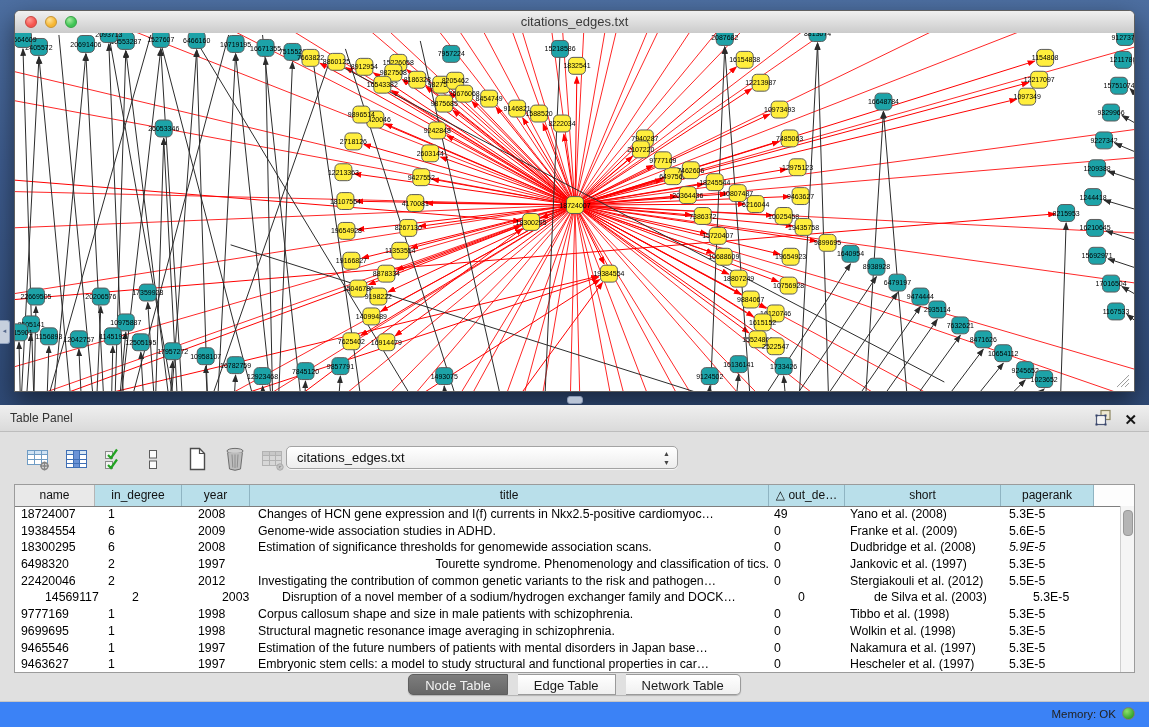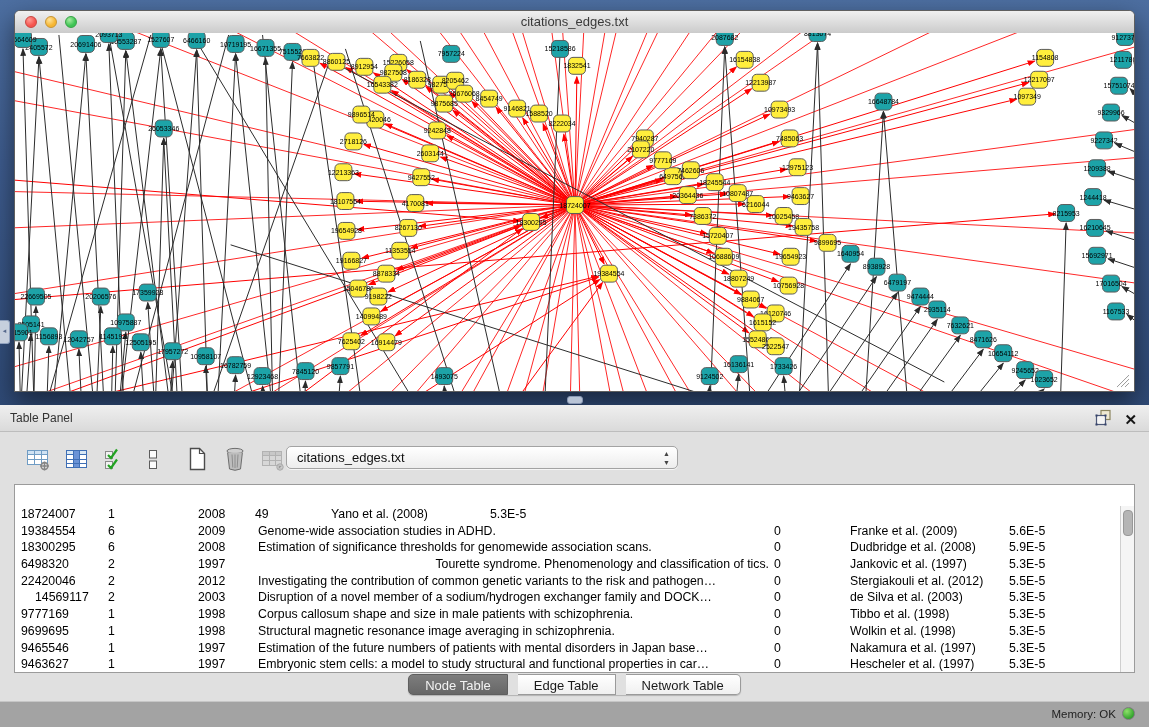--- a/index.html
+++ b/index.html
@@ -56,21 +56,21 @@
   .vthumb{position:absolute;left:2px;top:4px;width:8px;height:24px;border-radius:4px;background:#b5b5b5;border:1px solid #989898;}
 
   .tabs{position:absolute;left:0;top:269px;width:100%;height:24px;display:flex;justify-content:center;}
   .seg{display:flex;height:21px;border-radius:5px;box-shadow:0 1px 1px rgba(0,0,0,.2);gap:10px;}
   .seg .tab{font-size:13px;line-height:21px;padding:0 16px;border:1px solid #9a9a9a;border-left:none;
     background:linear-gradient(#ffffff,#f0f0f0);color:#1a1a1a;}
   .seg .tab:first-child{border-left:1px solid #9a9a9a;border-radius:5px 0 0 5px;}
   .seg .tab:last-child{border-radius:0 5px 5px 0;}
   .seg .tab.sel{background:linear-gradient(#7d7d7d,#676767);color:#f3f3f3;border-color:#5f5f5f;}
 
-  .statusbar{position:absolute;left:0;top:296px;width:100%;height:26px;background:#a3a3a3;border-top:1px solid #c6c6c6;box-sizing:border-box;}
+  .statusbar{position:absolute;left:0;top:296px;width:100%;height:26px;background:#3b82f6;border-top:1px solid #c6c6c6;box-sizing:border-box;}
   .mem{position:absolute;right:14px;top:5px;display:flex;align-items:center;gap:6px;font-size:11.5px;color:#222;}
   .memdot{width:13px;height:13px;border-radius:50%;background:radial-gradient(circle at 35% 30%,#8ee06a,#35a52f 70%);border:1px solid #7b7b7b;box-sizing:border-box;}
 </style>
 </head>
 <body>
 
 <div class="desktop">
   <div class="netwin">
     <div class="titlebar">
       <div class="traffic">
@@ -924,67 +924,78 @@
         <span class="fx">f(x)</span>
       </div>
     </div>
 
   <div class="combo">
     <span class="val">citations_edges.txt</span>
     <span class="stepper">▲<br>▼</span>
   </div>
 
   <div class="tablewrap">
+    <div class="thead" id="thead">
+        <div class="th gray" style="width: 80px;">name</div>
+        <div class="th" style="width: 87px;">in_degree</div>
+        <div class="th" style="width: 68px;">year</div>
+        <div class="th" style="width: 519px;">title</div>
+        <div class="th" style="width: 76px;">△ out_de…</div>
+        <div class="th" style="width: 156px;">short</div>
+        <div class="th" style="width: 93px;">pagerank</div>
+        <div class="th filler"></div>
+      </div>
     <div class="tbody" id="tbody">
         <div class="tr">
           <div class="td" style="width: 80px; padding-left: 6px;">18724007</div>
           <div class="td" style="width: 87px; padding-left: 13px;">1</div>
           <div class="td" style="width: 68px; padding-left: 16px;">2008</div>
+          <div class="td" style="width: 519px; padding-left: 8px;">Changes of HCN gene expression and I(f) currents in Nkx2.5-positive cardiomyoc…</div>
           <div class="td" style="width: 76px; padding-left: 5px;">49</div>
           <div class="td" style="width: 156px; padding-left: 5px;">Yano et al. (2008)</div>
           <div class="td" style="width: 93px; padding-left: 8px;">5.3E-5</div>
         </div>
         <div class="tr">
           <div class="td" style="width: 80px; padding-left: 6px;">19384554</div>
           <div class="td" style="width: 87px; padding-left: 13px;">6</div>
           <div class="td" style="width: 68px; padding-left: 16px;">2009</div>
           <div class="td" style="width: 519px; padding-left: 8px;">Genome-wide association studies in ADHD.</div>
           <div class="td" style="width: 76px; padding-left: 5px;">0</div>
           <div class="td" style="width: 156px; padding-left: 5px;">Franke et al. (2009)</div>
           <div class="td" style="width: 93px; padding-left: 8px;">5.6E-5</div>
         </div>
         <div class="tr">
           <div class="td" style="width: 80px; padding-left: 6px;">18300295</div>
           <div class="td" style="width: 87px; padding-left: 13px;">6</div>
           <div class="td" style="width: 68px; padding-left: 16px;">2008</div>
           <div class="td" style="width: 519px; padding-left: 8px;">Estimation of significance thresholds for genomewide association scans.</div>
           <div class="td" style="width: 76px; padding-left: 5px;">0</div>
           <div class="td" style="width: 156px; padding-left: 5px;">Dudbridge et al. (2008)</div>
-          <div class="td" style="width: 93px; padding-left: 8px;">5.9E-5</div>
+          <div class="td" style="width: 93px; padding-left: 8px; font-style: italic;">5.9E-5</div>
         </div>
         <div class="tr">
           <div class="td" style="width: 80px; padding-left: 6px;">6498320</div>
           <div class="td" style="width: 87px; padding-left: 13px;">2</div>
           <div class="td" style="width: 68px; padding-left: 16px;">1997</div>
           <div class="td" style="width: 519px; padding-left: 8px; text-align: right;">Tourette syndrome. Phenomenology and classification of tics.</div>
           <div class="td" style="width: 76px; padding-left: 5px;">0</div>
           <div class="td" style="width: 156px; padding-left: 5px;">Jankovic et al. (1997)</div>
           <div class="td" style="width: 93px; padding-left: 8px;">5.3E-5</div>
         </div>
         <div class="tr">
           <div class="td" style="width: 80px; padding-left: 6px;">22420046</div>
           <div class="td" style="width: 87px; padding-left: 13px;">2</div>
           <div class="td" style="width: 68px; padding-left: 16px;">2012</div>
           <div class="td" style="width: 519px; padding-left: 8px;">Investigating the contribution of common genetic variants to the risk and pathogen…</div>
           <div class="td" style="width: 76px; padding-left: 5px;">0</div>
           <div class="td" style="width: 156px; padding-left: 5px;">Stergiakouli et al. (2012)</div>
           <div class="td" style="width: 93px; padding-left: 8px;">5.5E-5</div>
         </div>
         <div class="tr">
-          <div class="td" style="width: 80px; padding-left: 20px;">14569117</div>
+          <div class="td" style="width: 80px; padding-left: 6px; margin-left: 24px;">14569117</div>
           <div class="td" style="width: 87px; padding-left: 13px;">2</div>
           <div class="td" style="width: 68px; padding-left: 16px;">2003</div>
           <div class="td" style="width: 519px; padding-left: 8px;">Disruption of a novel member of a sodium/hydrogen exchanger family and DOCK…</div>
           <div class="td" style="width: 76px; padding-left: 5px;">0</div>
           <div class="td" style="width: 156px; padding-left: 5px;">de Silva et al. (2003)</div>
           <div class="td" style="width: 93px; padding-left: 8px;">5.3E-5</div>
         </div>
         <div class="tr">
           <div class="td" style="width: 80px; padding-left: 6px;">9777169</div>
           <div class="td" style="width: 87px; padding-left: 13px;">1</div>

